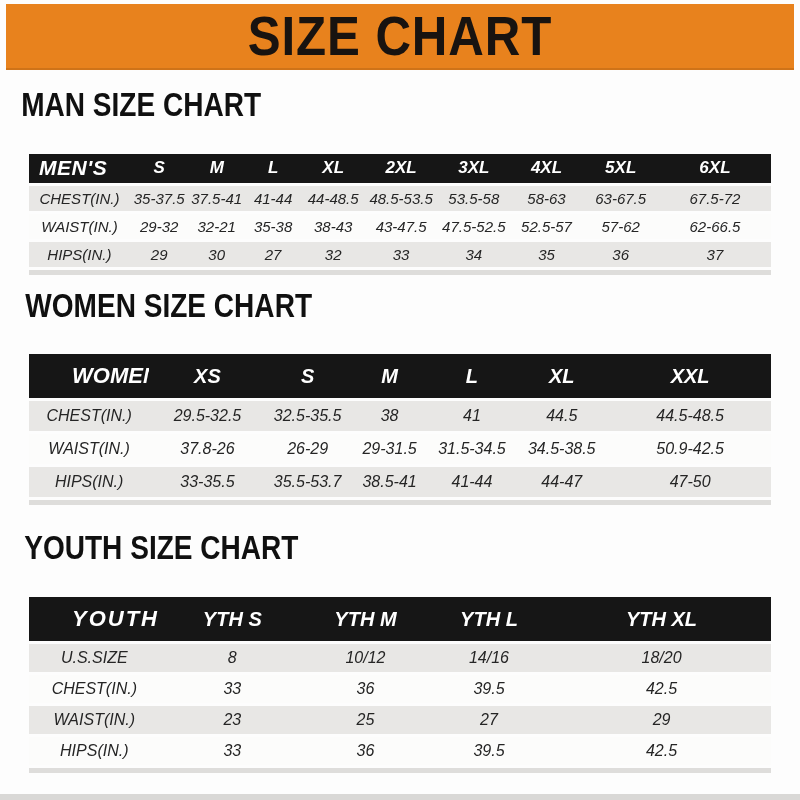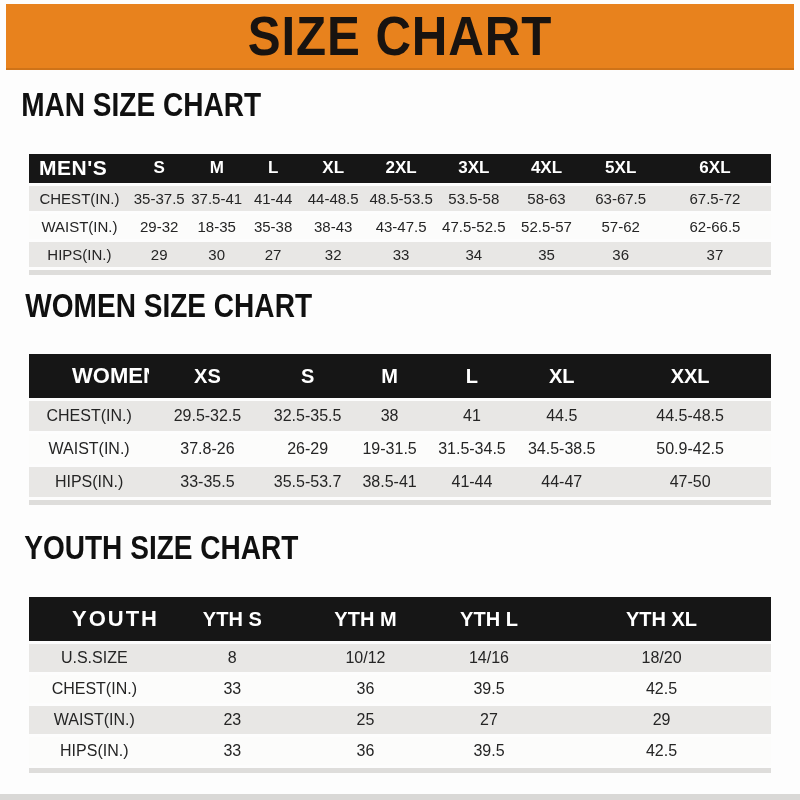--- a/index.html
+++ b/index.html
@@ -47,20 +47,21 @@
   .hd-women { margin-top: 13px; }
   .hd-youth { margin-top: 25px; }
 
   
   table.size-table {
     width: 742px;
     margin: 0 auto 0 auto;
     border-collapse: separate;
     border-spacing: 0 3px;
     table-layout: fixed;
+    font-style: italic;
   }
   th, td { text-align: center; padding: 0; overflow: hidden; white-space: nowrap; }
   thead tr { background: #161616; }
   thead th { color: #ffffff; font-weight: 700; }
   th.corner { text-align: left; padding-left: 10px; }
   tbody tr.gray  { background: #E8E7E5; }
   tbody tr.white { background: #FCFCFB; }
   tbody td { color: #252525; }
 
   .men thead tr { height: 29px; }
@@ -146,21 +147,21 @@
         <td>44-48.5</td>
         <td>48.5-53.5</td>
         <td>53.5-58</td>
         <td>58-63</td>
         <td>63-67.5</td>
         <td>67.5-72</td>
       </tr>
       <tr class="white">
         <td>WAIST(IN.)</td>
         <td>29-32</td>
-        <td>18-35</td>
+        <td>32-21</td>
         <td>35-38</td>
         <td>38-43</td>
         <td>43-47.5</td>
         <td>47.5-52.5</td>
         <td>52.5-57</td>
         <td>57-62</td>
         <td>62-66.5</td>
       </tr>
       <tr class="gray">
         <td>HIPS(IN.)</td>
@@ -208,21 +209,21 @@
         <td>32.5-35.5</td>
         <td>38</td>
         <td>41</td>
         <td>44.5</td>
         <td>44.5-48.5</td>
       </tr>
       <tr class="white">
         <td>WAIST(IN.)</td>
         <td>37.8-26</td>
         <td>26-29</td>
-        <td>19-31.5</td>
+        <td>29-31.5</td>
         <td>31.5-34.5</td>
         <td>34.5-38.5</td>
         <td>50.9-42.5</td>
       </tr>
       <tr class="gray">
         <td>HIPS(IN.)</td>
         <td>33-35.5</td>
         <td>35.5-53.7</td>
         <td>38.5-41</td>
         <td>41-44</td>

